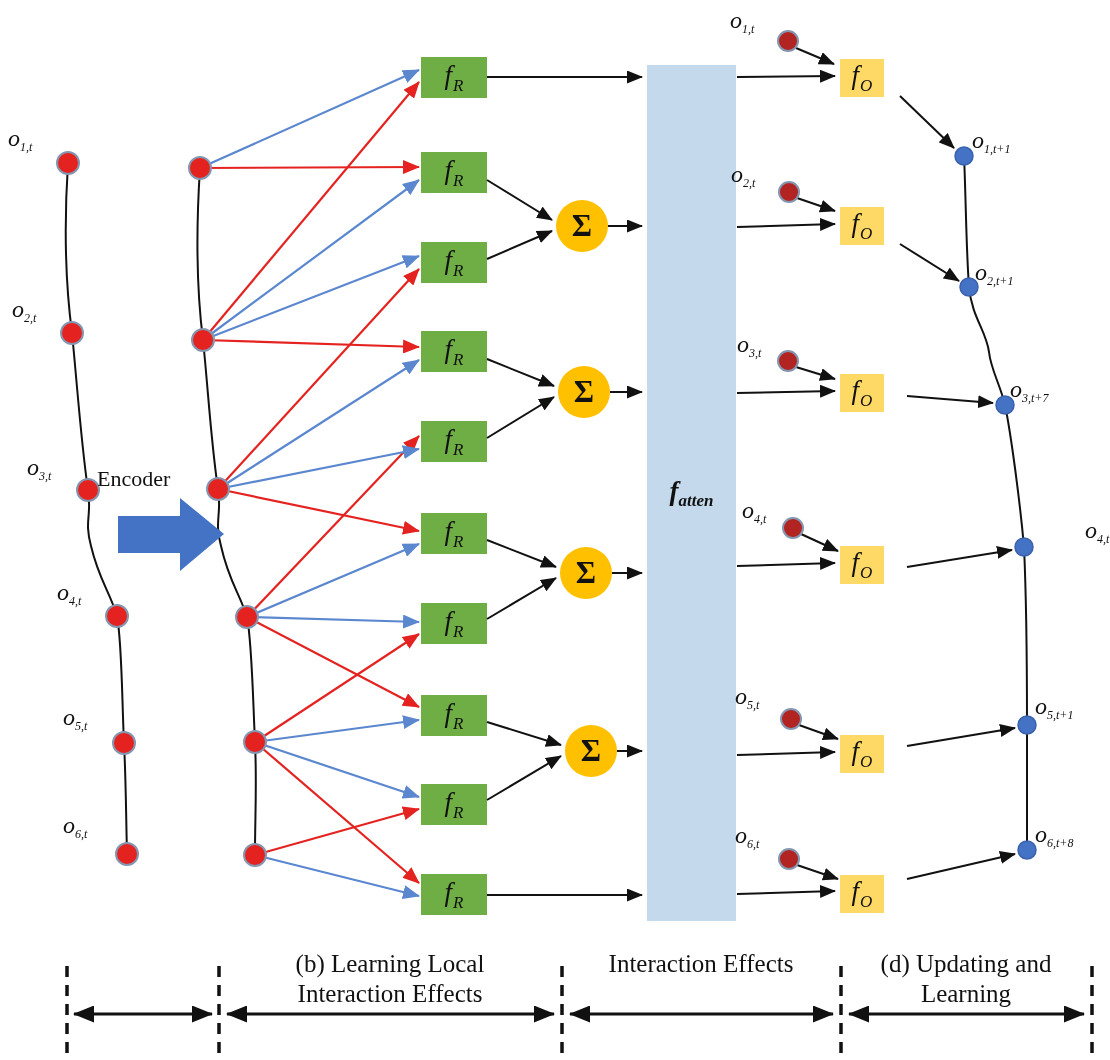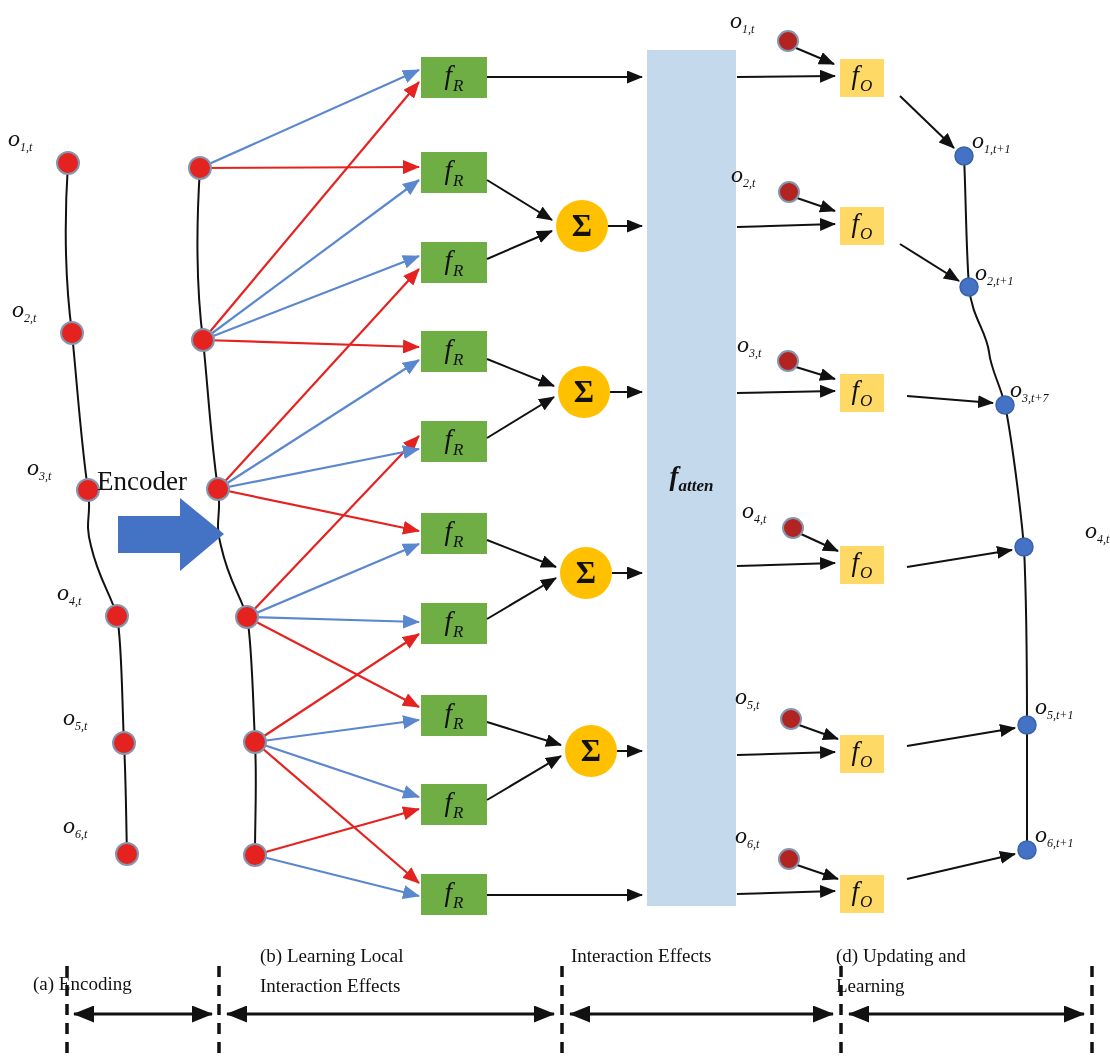--- a/index.html
+++ b/index.html
@@ -4,29 +4,29 @@
 <style>
   html,body{margin:0;padding:0;background:#fff;}
   .canvas{position:relative;width:1110px;height:1060px;background:#ffffff;
           font-family:"Liberation Serif",serif;color:#111;overflow:hidden;}
   .layer-svg{position:absolute;left:0;top:0;z-index:3;pointer-events:none;}
   .box{position:absolute;display:flex;align-items:center;justify-content:center;z-index:2;}
   .fr-box{left:421px;width:66px;height:41px;background:var(--green);align-items:center;}
   .fo-box{left:840px;width:44px;height:38px;background:var(--lightgold);}
   .sum-circle{width:52px;height:52px;border-radius:50%;background:var(--gold);
               font-weight:bold;font-size:31px;font-family:"Liberation Serif",serif;}
-  .atten-rect{left:647px;top:50px;width:89px;height:856px;background:var(--lightblue);}
+  .atten-rect{left:647px;top:65px;width:89px;height:856px;background:var(--lightblue);}
   .atten-label{font-weight:bold;font-style:italic;font-size:27px;}
   .atten-label .s{font-size:17px;vertical-align:-6px;font-weight:bold;}
   .fn-label{font-style:italic;font-size:27px;line-height:1;}
   .fn-label .s{font-size:17px;vertical-align:-7px;margin-left:1px;}
   .obs-label{position:absolute;font-style:italic;font-size:24px;line-height:1;z-index:4;white-space:nowrap;}
   .obs-label .s{font-size:12px;vertical-align:-5px;}
-  .encoder-label{position:absolute;left:97px;top:466px;font-size:27px;z-index:4;}
-  .stage-label{position:absolute;font-size:19px;line-height:30px;text-align:left;z-index:4;}
+  .encoder-label{position:absolute;left:97px;top:466px;font-size:22px;z-index:4;}
+  .stage-label{position:absolute;font-size:25px;line-height:30px;text-align:center;z-index:4;margin-top:8px;}
   .st-a{left:33px;top:969px;width:220px;}
   .st-b{left:260px;top:941px;width:260px;}
   .st-c{left:571px;top:941px;width:260px;}
   .st-d{left:836px;top:941px;width:260px;}
 </style>
 </head>
 <body>
 
 <div class="canvas">
 
@@ -109,27 +109,24 @@
   <div class="obs-label" style="left:737px;top:332px"><span>o</span><span class="s">3,t</span></div>
   <div class="obs-label" style="left:742px;top:498px"><span>o</span><span class="s">4,t</span></div>
   <div class="obs-label" style="left:735px;top:684px"><span>o</span><span class="s">5,t</span></div>
   <div class="obs-label" style="left:735px;top:823px"><span>o</span><span class="s">6,t</span></div>
 
   <div class="obs-label" style="left:972px;top:128px"><span>o</span><span class="s">1,t+1</span></div>
   <div class="obs-label" style="left:975px;top:260px"><span>o</span><span class="s">2,t+1</span></div>
   <div class="obs-label" style="left:1010px;top:377px"><span>o</span><span class="s">3,t+7</span></div>
   <div class="obs-label" style="left:1085px;top:518px"><span>o</span><span class="s">4,t+1</span></div>
   <div class="obs-label" style="left:1035px;top:694px"><span>o</span><span class="s">5,t+1</span></div>
-  <div class="obs-label" style="left:1035px;top:822px"><span>o</span><span class="s">6,t+1</span></div>
+  <div class="obs-label" style="left:1035px;top:822px"><span>o</span><span class="s">6,t+8</span></div>
 
   <div class="encoder-label">Encoder</div>
 
-  <div class="stage-label st-a">
-    <div>(a) Encoding</div>
-  </div>
   <div class="stage-label st-b">
     <div>(b) Learning Local</div>
     <div>Interaction Effects</div>
   </div>
   <div class="stage-label st-c">
     <div>Interaction Effects</div>
   </div>
   <div class="stage-label st-d">
     <div>(d) Updating and</div>
     <div>Learning</div>

